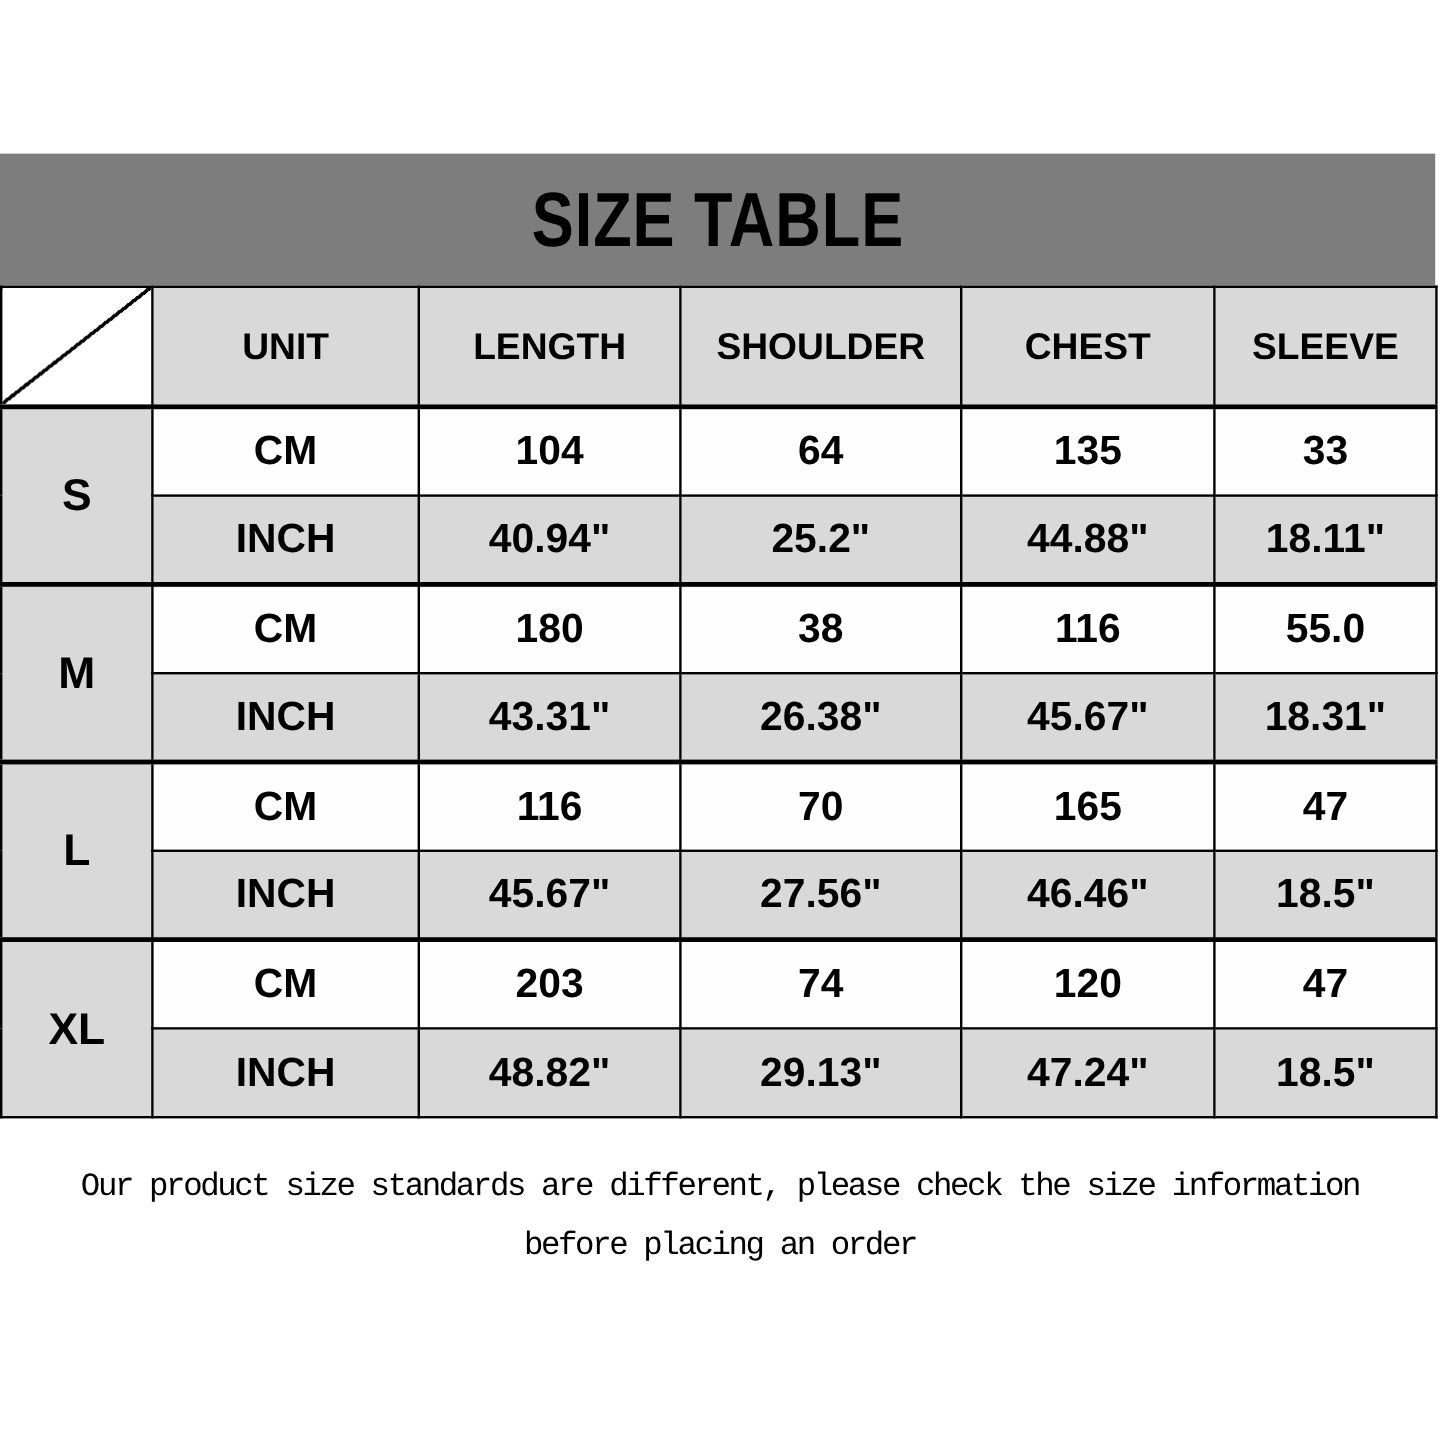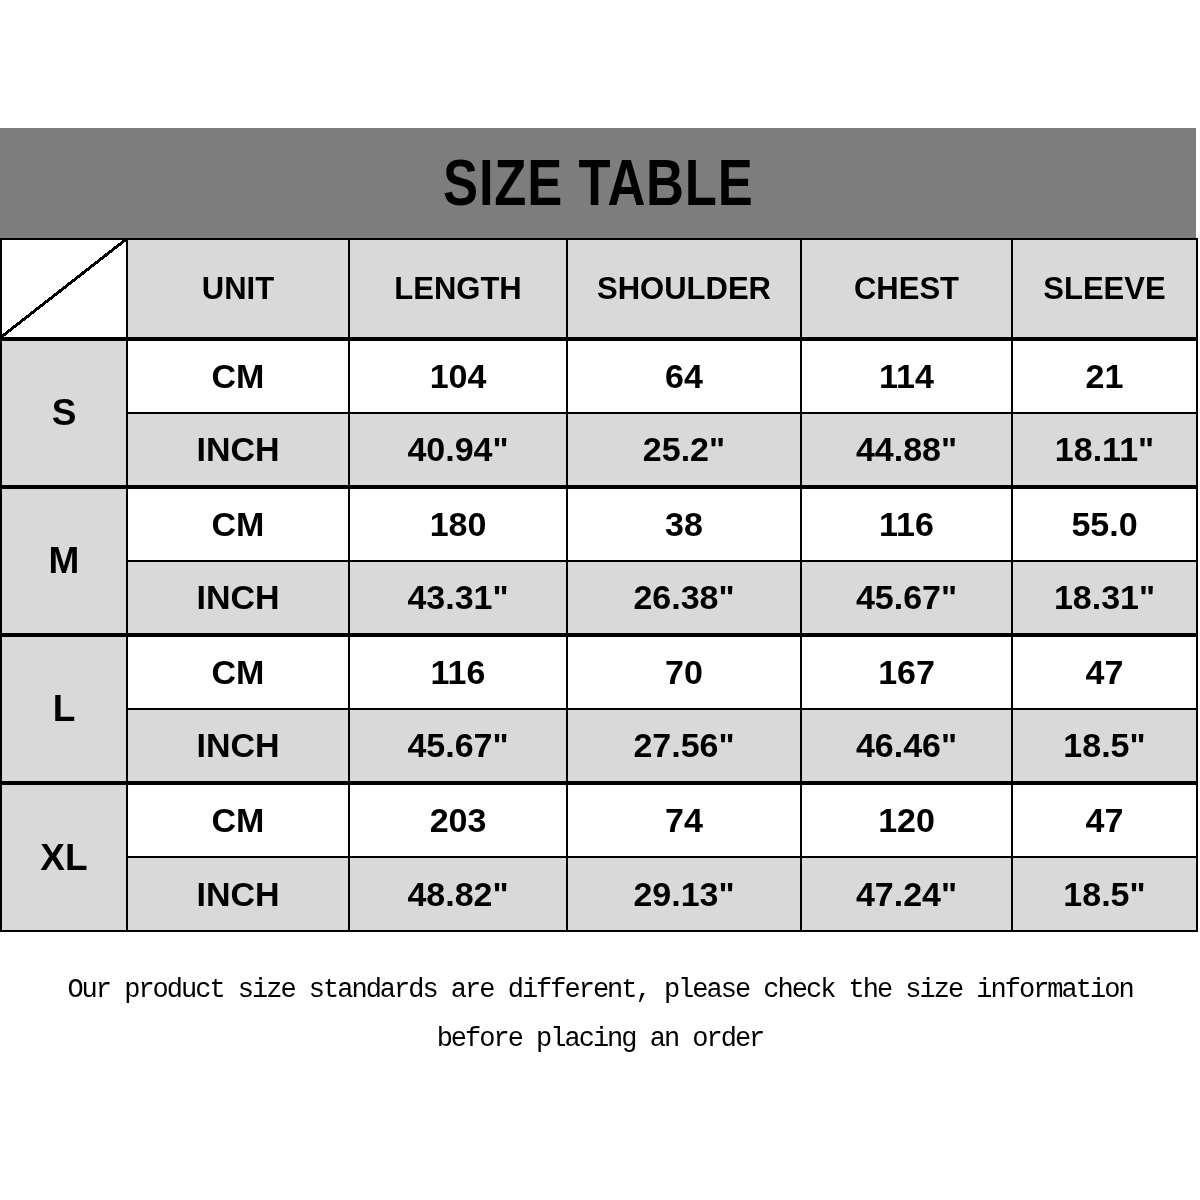--- a/index.html
+++ b/index.html
@@ -129,22 +129,22 @@
         <th>SLEEVE</th>
       </tr>
     </thead>
 
     <tbody>
       <tr class="cm-row">
         <th class="size-label" rowspan="2">S</th>
         <td>CM</td>
         <td>104</td>
         <td>64</td>
-        <td>114</td>
-        <td>21</td>
+        <td>135</td>
+        <td>33</td>
       </tr>
       <tr class="inch-row">
         <td>INCH</td>
         <td>40.94"</td>
         <td>25.2"</td>
         <td>44.88"</td>
         <td>18.11"</td>
       </tr>
     </tbody>
 
@@ -165,21 +165,21 @@
         <td>18.31"</td>
       </tr>
     </tbody>
 
     <tbody>
       <tr class="cm-row">
         <th class="size-label" rowspan="2">L</th>
         <td>CM</td>
         <td>116</td>
         <td>70</td>
-        <td>167</td>
+        <td>165</td>
         <td>47</td>
       </tr>
       <tr class="inch-row">
         <td>INCH</td>
         <td>45.67"</td>
         <td>27.56"</td>
         <td>46.46"</td>
         <td>18.5"</td>
       </tr>
     </tbody>

